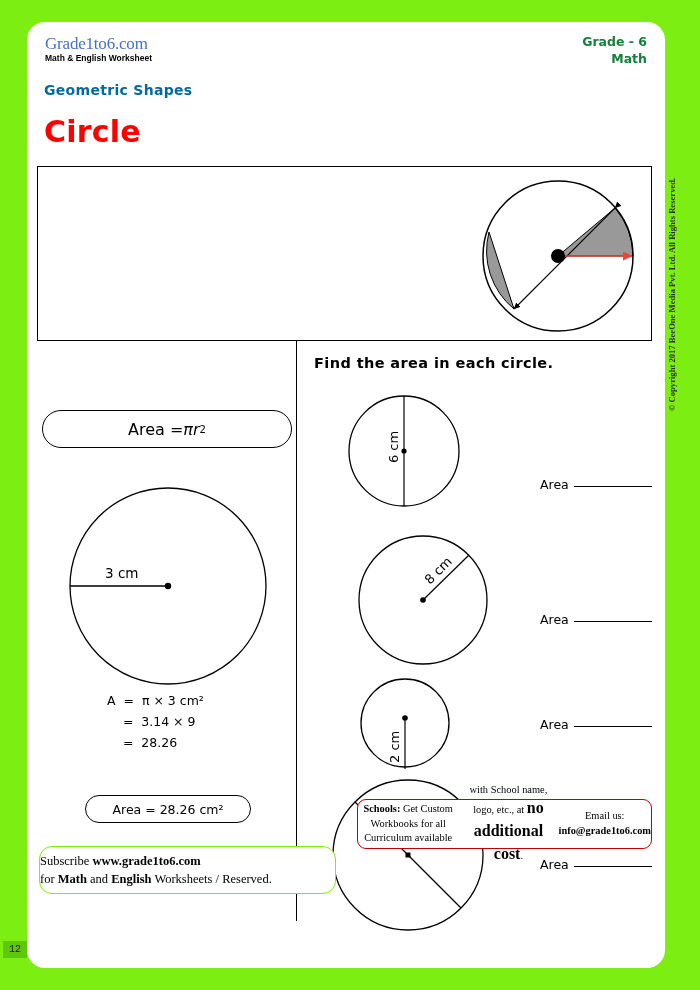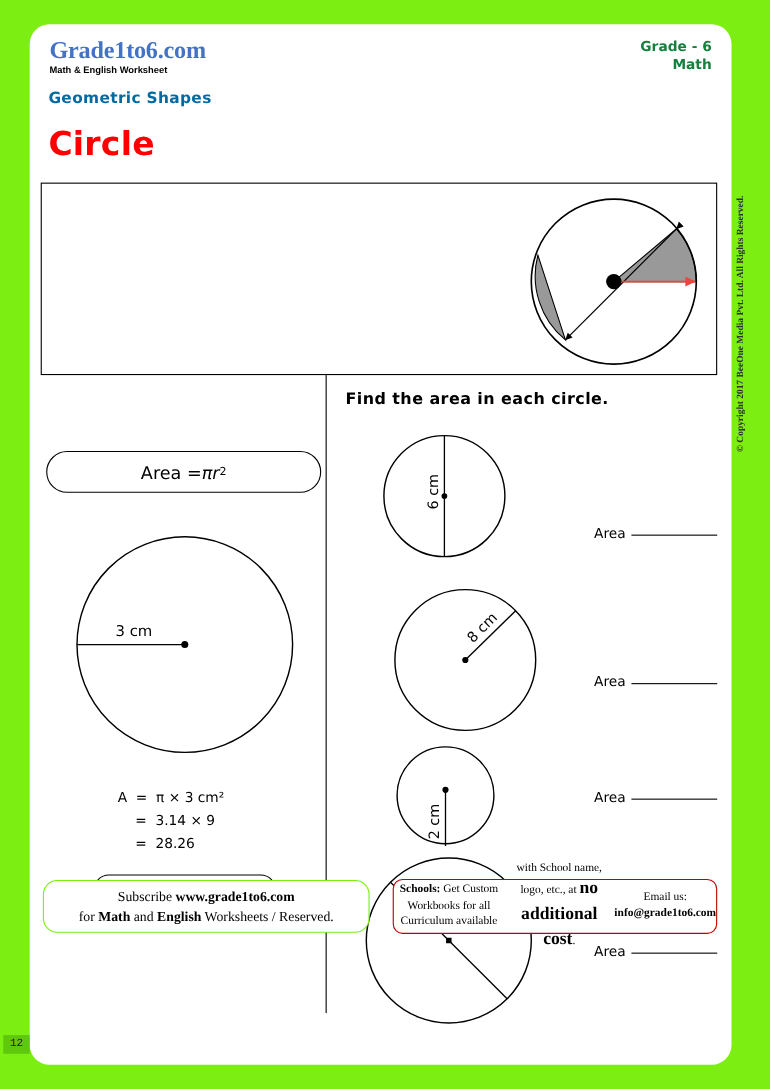--- a/index.html
+++ b/index.html
@@ -27,22 +27,22 @@
   }
 
   
   #brand {
     position: absolute;
     left: 18px;
     top: 13px;
   }
   #brand-name {
     font-family: "Liberation Serif", serif;
-    font-size: 22px;
-    font-weight: bold;
+    font-size: 17px;
+    font-weight: normal;
     color: #4472C4;
     letter-spacing: -0.2px;
     line-height: 1;
   }
   #brand-tag {
     font-family: "Liberation Sans", sans-serif;
     font-size: 8.5px;
     font-weight: bold;
     color: #000;
     margin-top: 2px;
@@ -142,21 +142,21 @@
 
   #example-figure {
     position: absolute;
     left: 38px;
     top: 462px;
   }
 
   #worked-solution {
     position: absolute;
     left: 80px;
-    top: 692px;
+    top: 668px;
     font-family: "DejaVu Sans", sans-serif;
     font-size: 12.5px;
     color: #000;
     line-height: 1.68;
   }
   #worked-solution .eq-row { white-space: pre; }
 
   #answer-box {
     position: absolute;
     left: 58px;
@@ -199,30 +199,30 @@
     width: 78px;
     border-bottom: 1.6px solid #000;
     margin-left: 5px;
     vertical-align: 2px;
   }
 
   
   #subscribe-box {
     position: absolute;
     left: 12px;
-    top: 778px;
+    top: 824px;
     width: 297px;
     height: 48px;
     border: 1.6px solid #7CEE11;
     border-radius: 13px;
     background: #fff;
     box-sizing: border-box;
     display: flex;
     flex-direction: column;
-    align-items: center;
+    align-items: flex-start;
     justify-content: center;
     font-family: "Liberation Serif", serif;
     font-size: 12.5px;
     color: #000;
     line-height: 1.45;
   }
   #schools-box {
     position: absolute;
     left: 330px;
     top: 777px;

